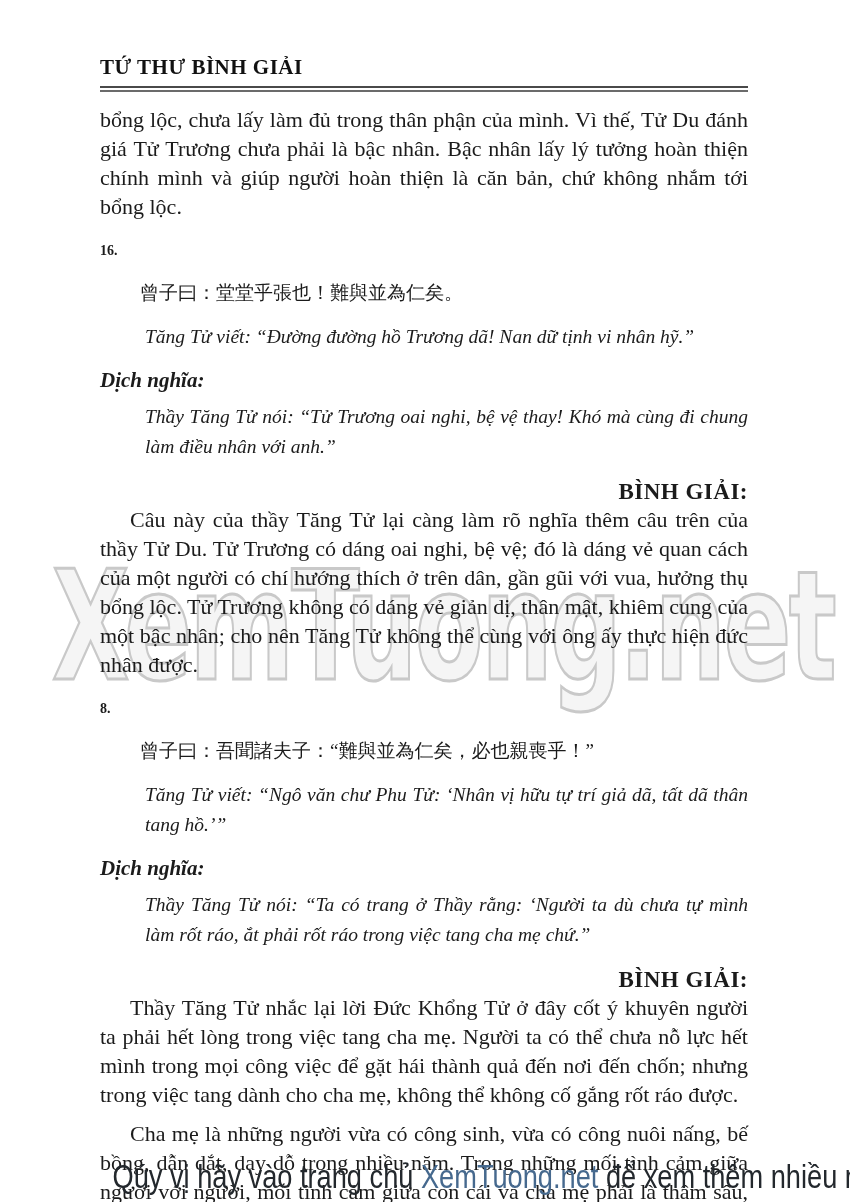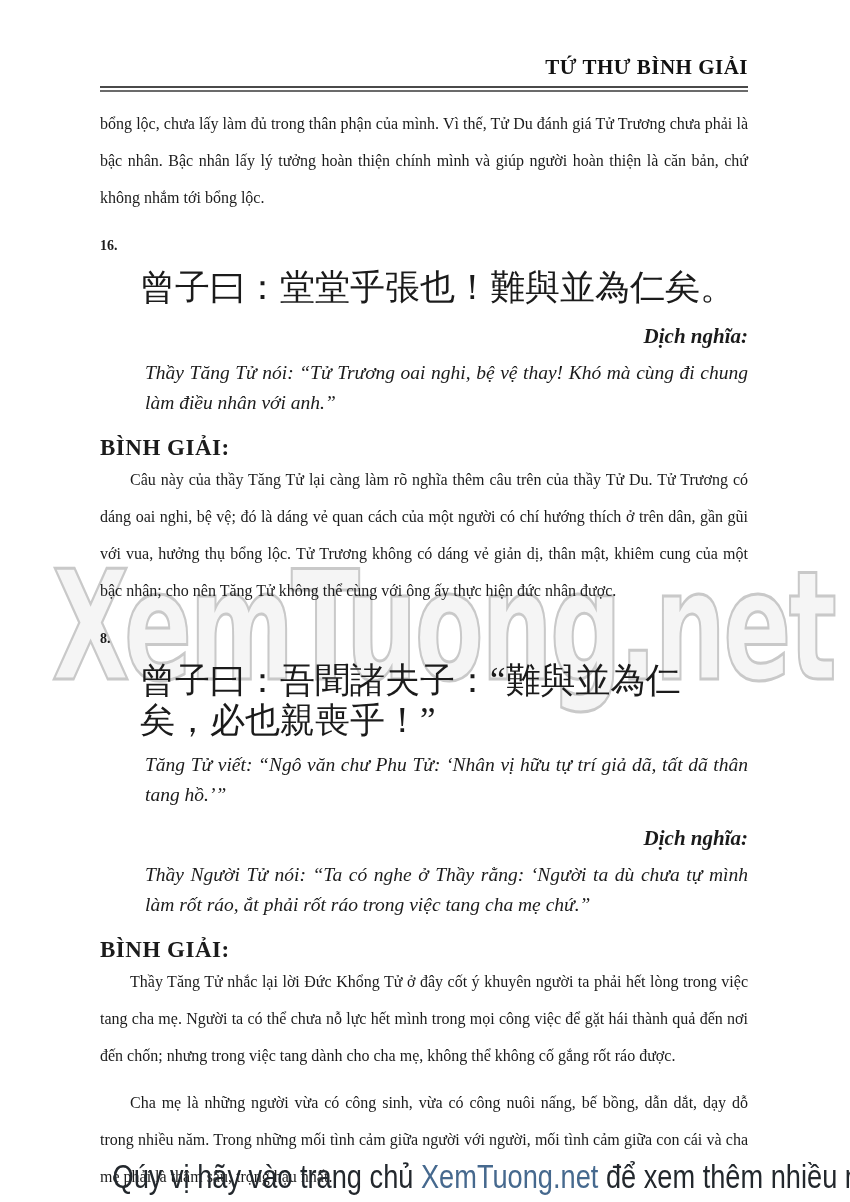--- a/index.html
+++ b/index.html
@@ -31,66 +31,65 @@
     position: relative;
     z-index: 1;
     padding: 55px 102px 0 100px;
     width: 850px;
   }
   .page-title {
     font-weight: bold;
     font-size: 21px;
     letter-spacing: 0.5px;
     color: #111;
-    text-align: right;
   }
   .title-rule {
     margin-top: 6px;
     height: 6px;
     border-top: 2px solid #4a4a4a;
     border-bottom: 2px solid #6b6b6b;
   }
   .body-text {
-    font-size: 16px;
-    line-height: 37px;
+    font-size: 22px;
+    line-height: 29px;
     text-align: justify;
   }
   .intro { margin-top: 13px; }
   .section-number {
     font-weight: bold;
     font-size: 14px;
     margin-top: 22px;
   }
   .chinese {
     margin-top: 14px;
     margin-left: 40px;
-    font-size: 35px;
+    font-size: 19px;
     line-height: 40px;
     font-family: "Liberation Serif", serif;
   }
   .quote {
     margin-top: 9px;
     margin-left: 45px;
     font-style: italic;
     font-size: 19.5px;
     line-height: 30px;
     text-align: justify;
   }
   .dich-nghia {
     margin-top: 16px;
     font-weight: bold;
     font-style: italic;
     font-size: 21px;
-    text-align: right;
   }
   .binh-giai {
     margin-top: 17px;
     font-weight: bold;
     font-size: 23px;
     letter-spacing: 0.5px;
+    text-align: right;
   }
   .commentary {
     text-indent: 30px;
   }
   .commentary + .commentary { margin-top: 10px; }
   .footer {
     position: absolute;
     left: 0;
     bottom: 6px;
     width: 850px;
@@ -120,30 +119,31 @@
 
 <div class="page">
 
   <div class="page-title">TỨ THƯ BÌNH GIẢI</div>
   <div class="title-rule"></div>
 
   <p class="body-text intro">bổng lộc, chưa lấy làm đủ trong thân phận của mình. Vì thế, Tử Du đánh giá Tử Trương chưa phải là bậc nhân. Bậc nhân lấy lý tưởng hoàn thiện chính mình và giúp người hoàn thiện là căn bản, chứ không nhắm tới bổng lộc.</p>
 
   <div class="section-number">16.</div>
   <div class="chinese">曾子曰：堂堂乎張也！難與並為仁矣。</div>
+  <p class="quote">Tăng Tử viết: “Đường đường hồ Trương dã! Nan dữ tịnh vi nhân hỹ.”</p>
   <div class="dich-nghia">Dịch nghĩa:</div>
   <p class="quote">Thầy Tăng Tử nói: “Tử Trương oai nghi, bệ vệ thay! Khó mà cùng đi chung làm điều nhân với anh.”</p>
   <div class="binh-giai">BÌNH GIẢI:</div>
   <p class="body-text commentary">Câu này của thầy Tăng Tử lại càng làm rõ nghĩa thêm câu trên của thầy Tử Du. Tử Trương có dáng oai nghi, bệ vệ; đó là dáng vẻ quan cách của một người có chí hướng thích ở trên dân, gần gũi với vua, hưởng thụ bổng lộc. Tử Trương không có dáng vẻ giản dị, thân mật, khiêm cung của một bậc nhân; cho nên Tăng Tử không thể cùng với ông ấy thực hiện đức nhân được.</p>
 
   <div class="section-number">8.</div>
   <div class="chinese">曾子曰：吾聞諸夫子：“難與並為仁矣，必也親喪乎！”</div>
   <p class="quote">Tăng Tử viết: “Ngô văn chư Phu Tử: ‘Nhân vị hữu tự trí giả dã, tất dã thân tang hồ.’”</p>
   <div class="dich-nghia">Dịch nghĩa:</div>
-  <p class="quote">Thầy Người Tử nói: “Ta có nghe ở Thầy rằng: ‘Người ta dù chưa tự mình làm rốt ráo, ắt phải rốt ráo trong việc tang cha mẹ chứ.”</p>
+  <p class="quote">Thầy Tăng Tử nói: “Ta có trang ở Thầy rằng: ‘Người ta dù chưa tự mình làm rốt ráo, ắt phải rốt ráo trong việc tang cha mẹ chứ.”</p>
   <div class="binh-giai">BÌNH GIẢI:</div>
   <p class="body-text commentary">Thầy Tăng Tử nhắc lại lời Đức Khổng Tử ở đây cốt ý khuyên người ta phải hết lòng trong việc tang cha mẹ. Người ta có thể chưa nỗ lực hết mình trong mọi công việc để gặt hái thành quả đến nơi đến chốn; nhưng trong việc tang dành cho cha mẹ, không thể không cố gắng rốt ráo được.</p>
   <p class="body-text commentary">Cha mẹ là những người vừa có công sinh, vừa có công nuôi nấng, bế bồng, dẫn dắt, dạy dỗ trong nhiều năm. Trong những mối tình cảm giữa người với người, mối tình cảm giữa con cái và cha mẹ phải là thâm sâu, trọng hậu nhất.</p>
 
 </div>
 
 <div class="footer">
   <div class="footer-inner">
     <span>Qúy vị hãy vào trang chủ </span><span class="footer-link">XemTuong.net</span><span> để xem thêm nhiều mục hay khác</span>
   </div>

